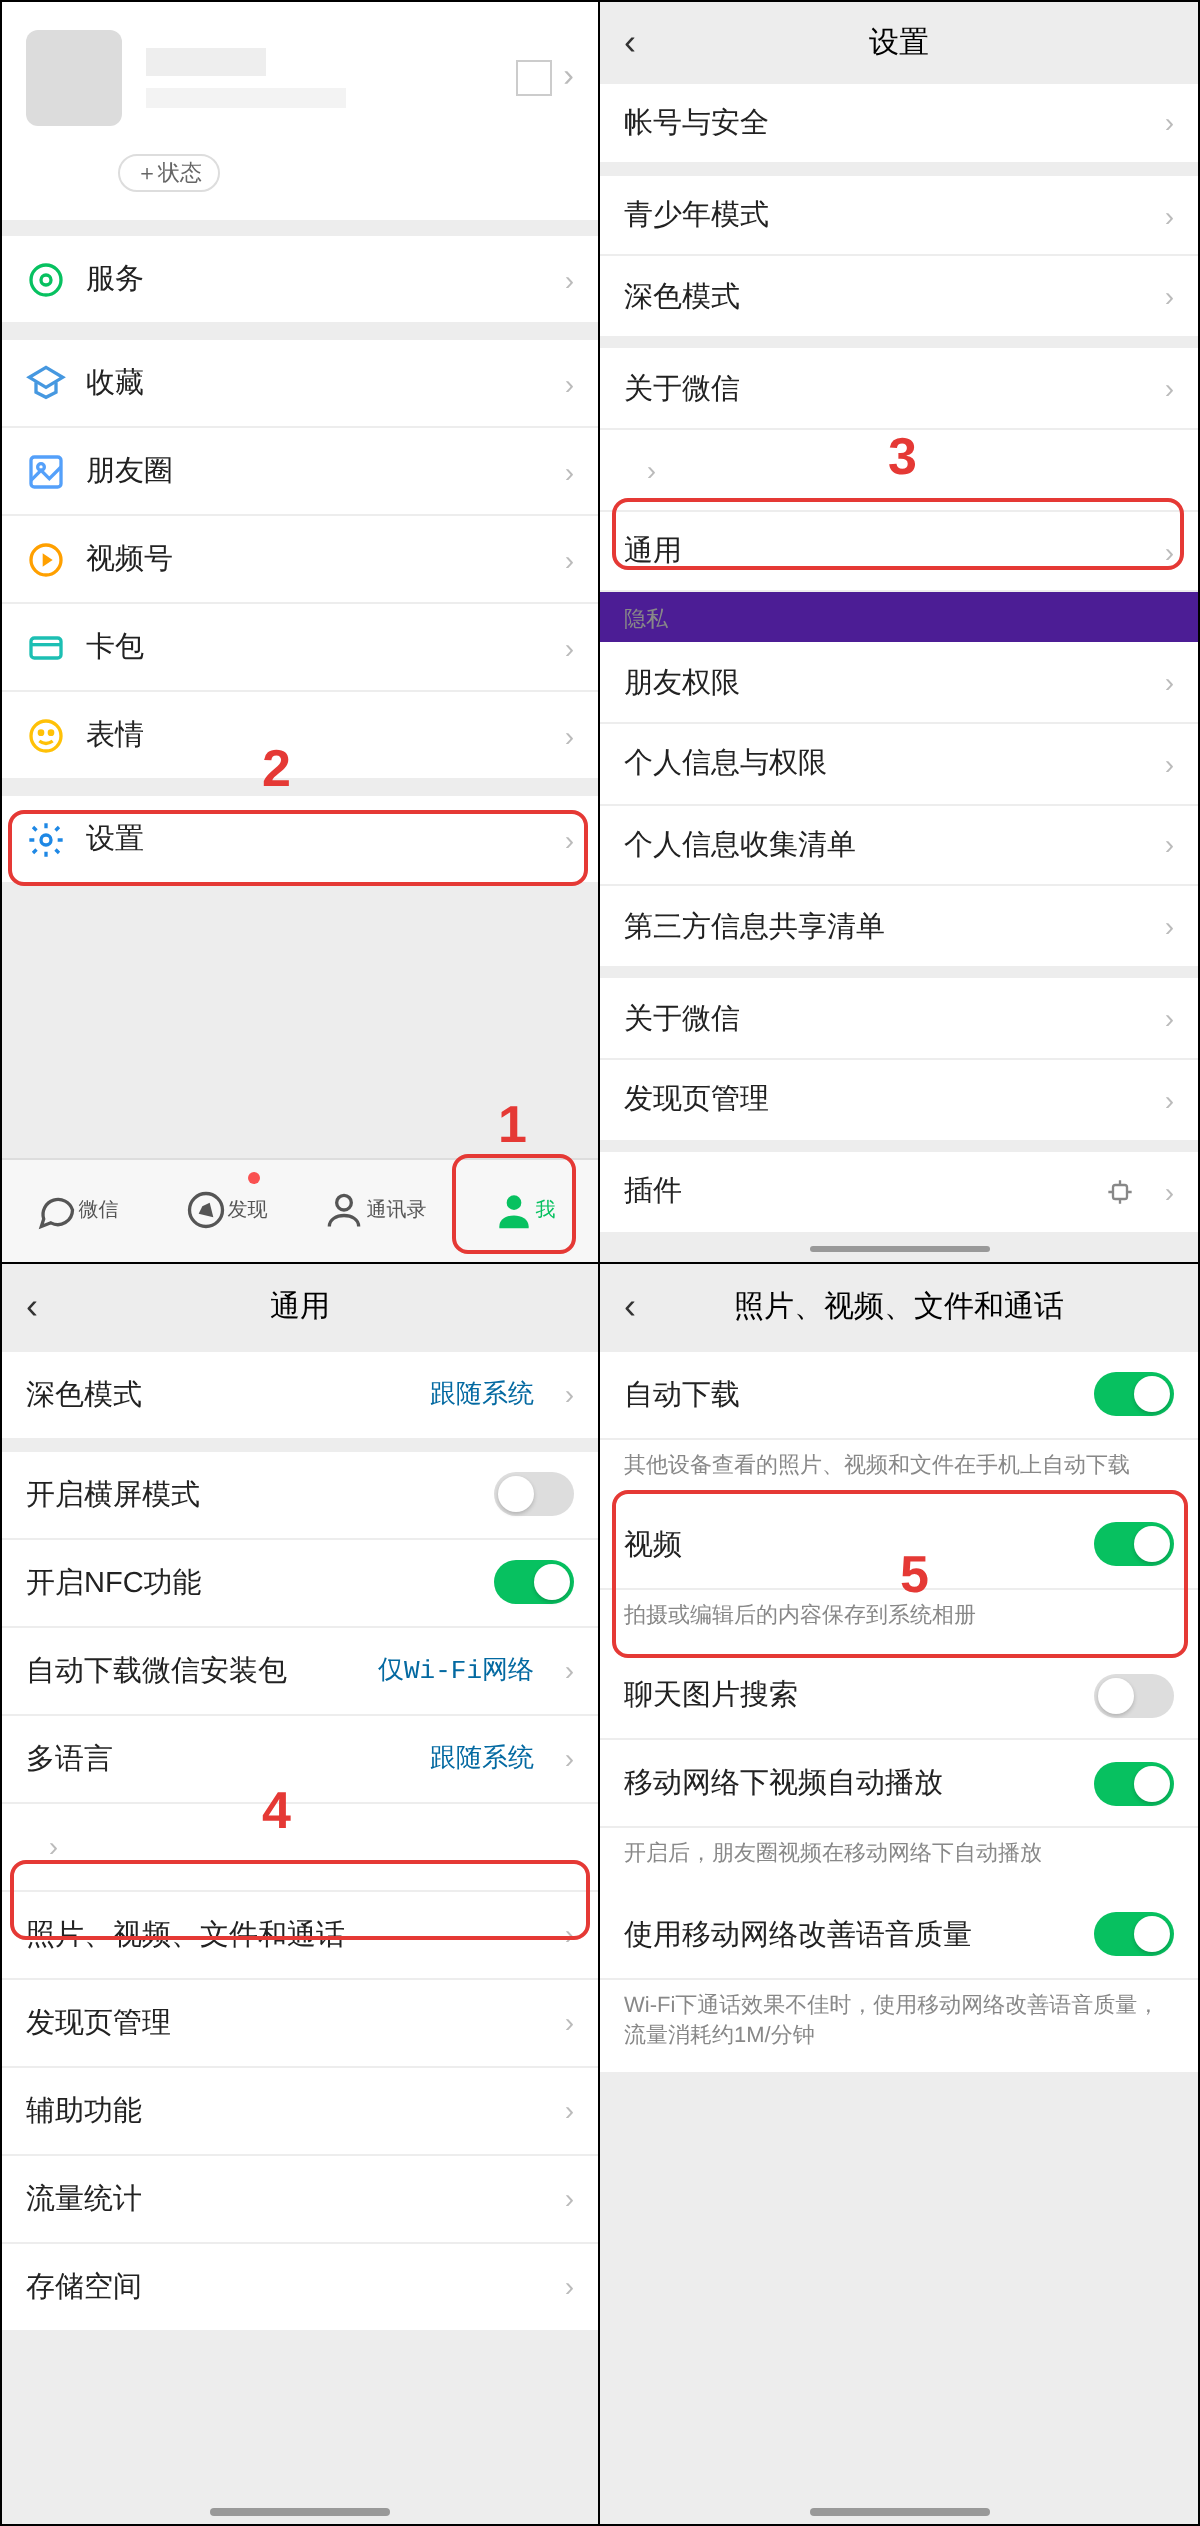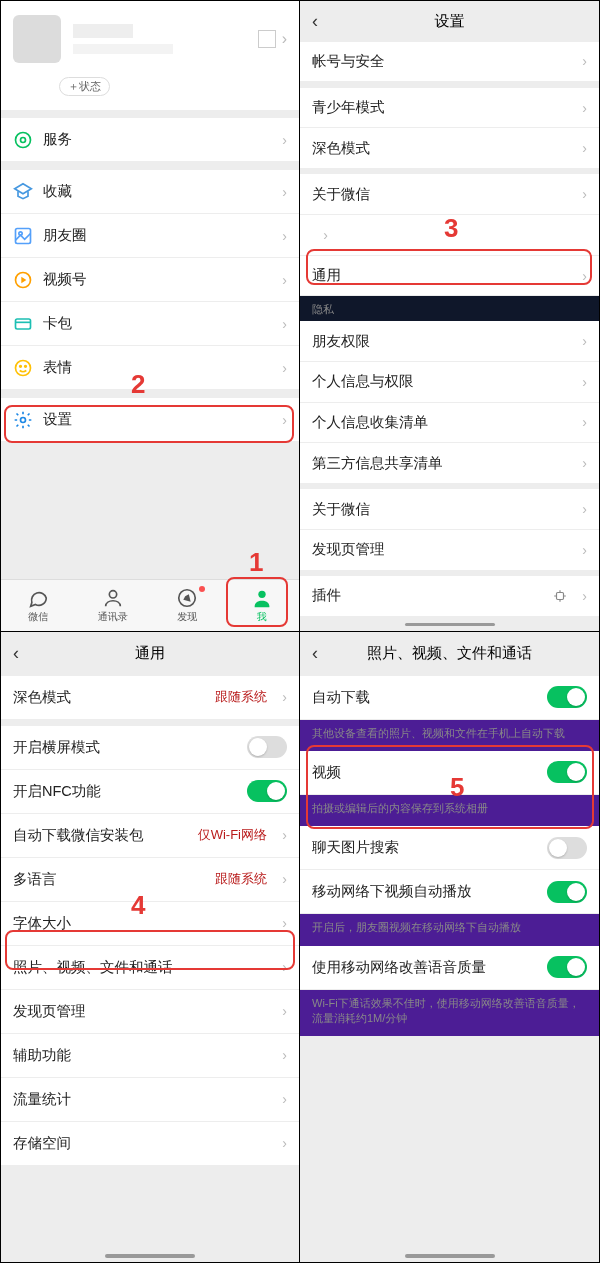--- a/index.html
+++ b/index.html
@@ -5,63 +5,63 @@
   * { box-sizing: border-box; margin: 0; padding: 0; }
   body { font-family: -apple-system, "PingFang SC", "Helvetica Neue", Arial, sans-serif; background:#fff; }
   .stage { width:600px; height:1263px; position:relative; border:1px solid #000; display:flex; flex-wrap:wrap; }
   .pane { width:50%; height:50%; background:#EDEDED; position:relative; display:flex; flex-direction:column; overflow:hidden; border-right:1px solid #000; border-bottom:1px solid #000; }
   .pane:nth-child(2n){ border-right:none; }
   .pane:nth-child(n+3){ border-bottom:none; }
 
   
   .row { background:#fff; border-bottom:1px solid #EDEDED; display:flex; align-items:center; padding:0 12px; height:44px; font-size:14.5px; color:#222; position:relative; }
   .row .lab { flex:1; }
-  .row .val { color:#b91c1c; font-size:13px; padding-right:4px; }
+  .row .val { color:#0369a1; font-size:13px; padding-right:4px;font-family:Liberation Mono, monospace; }
   .row .chev { width:16px; color:#bbb; text-align:right; font-size:14px; }
   .sectgap { height:8px; background:#EDEDED; }
-  .secthdr { font-size:11px; color:#888; background:#0f172a; padding:6px 12px 4px; }
+  .secthdr { font-size:11px; color:#888; background:#4c1d95; padding:6px 12px 4px; }
 
   .titlebar { height:44px; display:flex; align-items:center; justify-content:center; background:#EDEDED; position:relative; font-size:15px; font-weight:500; }
   .titlebar .back { position:absolute; left:12px; font-size:18px; color:#333; }
 
   
   .phead { background:#fff; padding:14px 12px 10px; display:flex; align-items:center; }
   .avatar { width:48px; height:48px; background:#dcdcdc; margin-right:12px; border-radius:6px; }
   .pinfo { flex:1; }
   .nick { height:14px; width:60px; background:#eee; margin-bottom:6px; }
   .wxid { height:10px; width:100px; background:#f3f3f3; }
   .qr { width:18px; height:18px; border:1px solid #ccc; margin-right:6px; }
   .phead .chev { color:#bbb; }
   .statuschip { display:inline-flex; align-items:center; font-size:11px; color:#666; border:1px solid #ddd; border-radius:10px; padding:1px 8px; margin:4px 0 10px 58px; background:#fff; }
   .pheadwrap{ background:#fff; padding-bottom:4px; }
 
   
   .tabbar { height:52px; background:#f7f7f7; border-top:1px solid #ddd; display:flex; margin-top:auto; }
-  .tab { flex:1; display:flex; flex-direction:column; align-items:center; justify-content:center; font-size:10px; color:#555; position:relative; }
+  .tab { flex:1; display:flex; align-items:center; justify-content:center; font-size:10px; color:#555; position:relative; }
   .tab.active { color:#07C160; }
   .tabicon { width:22px; height:22px; display:flex; align-items:center; justify-content:center; font-size:18px; margin-bottom:1px; }
   .dot { position:absolute; top:6px; right:20px; width:6px; height:6px; border-radius:50%; background:#fa5151; }
 
   
   .rowicon { width:20px; height:20px; margin-right:10px; display:flex; align-items:center; justify-content:center; }
   .rowicon.green { color:#07C160; }
   .rowicon.blue { color:#1E88E5; }
   .rowicon.lblue{ color:#54A0FA; }
   .rowicon.orange{ color:#FFA000; }
   .rowicon.teal { color:#1CBFB3; }
   .rowicon.yel { color:#FFC107; }
   .rowicon.bc { color:#4698E0; border:none;}
 
   
   .tog { width:40px; height:22px; border-radius:11px; background:#ddd; position:relative; }
   .tog::after{ content:""; position:absolute; width:18px; height:18px; border-radius:50%; background:#fff; top:2px; left:2px; transition:.2s; box-shadow:0 1px 2px rgba(0,0,0,.2);}
   .tog.on { background:#07C160; }
   .tog.on::after{ left:20px; }
 
-  .footnote{ font-size:11px; color:#888; padding:6px 12px 10px; background:#4c1d95; line-height:1.4; }
+  .footnote{ font-size:11px; color:#888; padding:6px 12px 10px; background:#ffffff; line-height:1.4; }
 
   
   .callout{ position:absolute; border:2.5px solid #E53935; border-radius:8px; pointer-events:none; }
   .callnum{ position:absolute; color:#E53935; font-weight:700; font-size:26px; pointer-events:none; }
   .homeind{ width:90px; height:4px; background:#999; border-radius:2px; margin:6px auto 4px; }
 
   svg{ display:block; }
 </style>
 </head>
 <body>
@@ -159,40 +159,40 @@
   </div>
 
   <div class="tabbar">
     <div class="tab">
       <span class="tabicon">
             <svg width="22" height="22" viewBox="0 0 24 24" fill="none" stroke="currentColor" stroke-width="1.8">
               <path d="M21 12a8 8 0 0 1-11.8 7L4 21l1.3-4.1A8 8 0 1 1 21 12z"></path>
             </svg>
           </span>
       <span>微信</span>
-    </div>
-    <div class="tab">
-      <span class="tabicon">
-            <svg width="22" height="22" viewBox="0 0 24 24" fill="none" stroke="currentColor" stroke-width="1.8">
-              <circle cx="12" cy="8" r="4"></circle>
-              <path d="M4 21c0-4 4-6 8-6s8 2 8 6"></path>
-            </svg>
-          </span>
-      <span>通讯录</span>
     </div>
     <div class="tab">
       <span class="tabicon">
             <svg width="22" height="22" viewBox="0 0 24 24" fill="none" stroke="currentColor" stroke-width="1.8">
               <circle cx="12" cy="12" r="9"></circle>
               <polygon points="14,8 16,16 8,14 10,10" fill="currentColor" stroke="none"></polygon>
             </svg>
           </span>
       <span class="dot"></span>
       <span>发现</span>
     </div>
+    <div class="tab">
+      <span class="tabicon">
+            <svg width="22" height="22" viewBox="0 0 24 24" fill="none" stroke="currentColor" stroke-width="1.8">
+              <circle cx="12" cy="8" r="4"></circle>
+              <path d="M4 21c0-4 4-6 8-6s8 2 8 6"></path>
+            </svg>
+          </span>
+      <span>通讯录</span>
+    </div>
     <div class="tab active">
       <span class="tabicon">
             <svg width="22" height="22" viewBox="0 0 24 24" fill="currentColor">
               <circle cx="12" cy="8" r="4"></circle>
               <path d="M4 21c0-4 4-6 8-6s8 2 8 6v1H4z"></path>
             </svg>
           </span>
       <span>我</span>
     </div>
   </div>
@@ -299,21 +299,20 @@
         <span class="lab">自动下载微信安装包</span>
         <span class="val">仅Wi-Fi网络</span>
         <span class="chev">›</span>
       </div>
   <div class="row">
         <span class="lab">多语言</span>
         <span class="val">跟随系统</span>
         <span class="chev">›</span>
       </div>
   <div class="row">
-        <span class="lab">字体大小</span>
         <span class="chev">›</span>
       </div>
   <div class="row">
         <span class="lab">照片、视频、文件和通话</span>
         <span class="chev">›</span>
       </div>
   <div class="row">
         <span class="lab">发现页管理</span>
         <span class="chev">›</span>
       </div>

